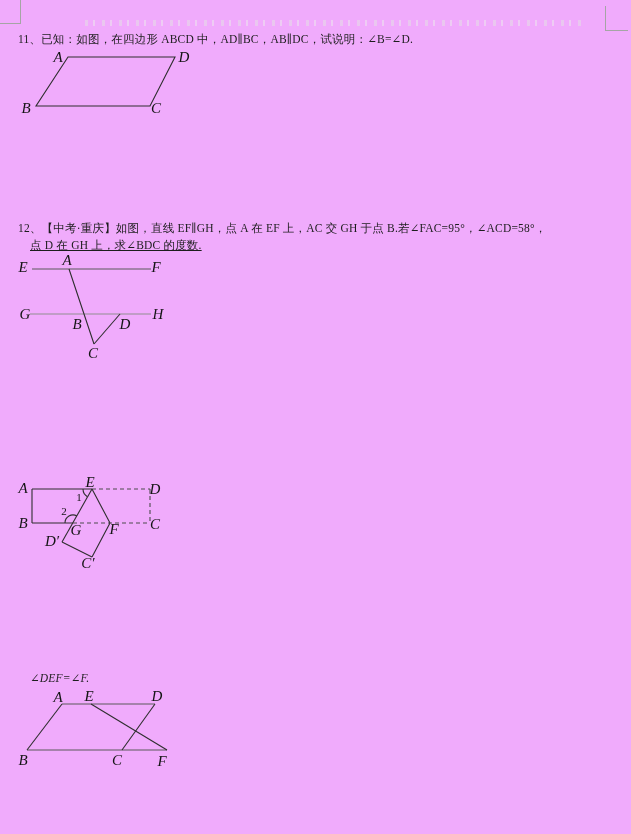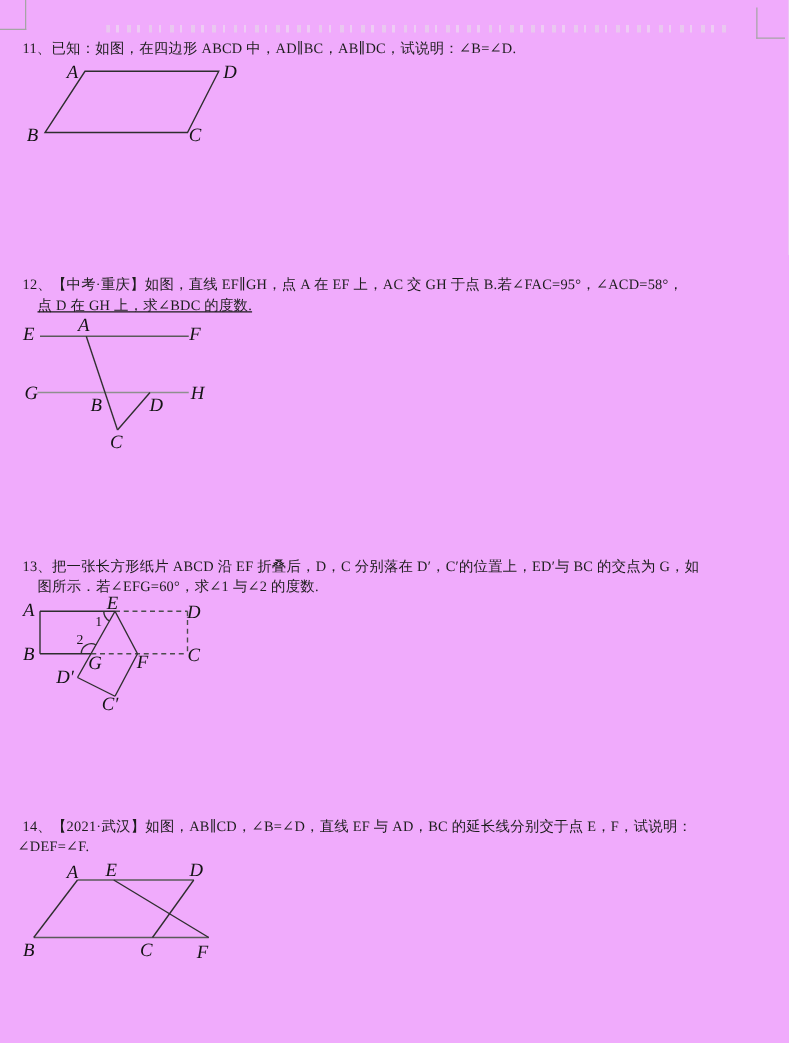--- a/index.html
+++ b/index.html
@@ -65,22 +65,20 @@
     <text x="23" y="272">E</text>
     <text x="67" y="265">A</text>
     <text x="156" y="272">F</text>
     <text x="25" y="319">G</text>
     <text x="158" y="319">H</text>
     <text x="77" y="329">B</text>
     <text x="125" y="329">D</text>
     <text x="93" y="358">C</text>
   </svg>
 
-  <div class="tline" style="left:18px; top:447px;">13、把一张长方形纸片 ABCD 沿 EF 折叠后，D，C 分别落在 D′，C′的位置上，ED′与 BC 的交点为 G，如</div>
-  <div class="tline" style="left:30px; top:463px;">图所示．若∠EFG=60°，求∠1 与∠2 的度数.</div>
 
   <svg style="left:0; top:478px;" width="200" height="100" viewBox="0 478 200 100">
     <path d="M32 489 L32 523"></path>
     <path d="M32 489 L92 489"></path>
     <path class="dash" d="M92 489 L150 489"></path>
     <path class="dash" d="M150 489 L150 523"></path>
     <path d="M32 523 L73 523"></path>
     <path class="dash" d="M73 523 L150 523"></path>
     <path d="M92 489 L110 523"></path>
     <path d="M92 489 L62 542"></path>
@@ -94,22 +92,21 @@
     <text x="23" y="528">B</text>
     <text x="76" y="535">G</text>
     <text x="114" y="534">F</text>
     <text x="155" y="529">C</text>
     <text x="52" y="546">D′</text>
     <text x="88" y="568">C′</text>
     <text class="num" x="79" y="501">1</text>
     <text class="num" x="64" y="515">2</text>
   </svg>
 
-  <div class="tline" style="left:18px; top:655px;">14、【2021·武汉】如图，AB∥CD，∠B=∠D，直线 EF 与 AD，BC 的延长线分别交于点 E，F，试说明：</div>
-  <div class="tline" style="left:14px; top:671px;">∠DEF=∠F.</div>
+  <div class="tline" style="left:30px; top:671px;font-style:italic;">∠DEF=∠F.</div>
 
   <svg style="left:0; top:690px;" width="220" height="82" viewBox="0 690 220 82">
     <path class="md" d="M62 704 L155 704"></path>
     <path class="md" d="M27 750 L167 750"></path>
     <path d="M62 704 L27 750"></path>
     <path d="M155 704 L122 750"></path>
     <path d="M91 704 L167 750"></path>
     <text x="58" y="702">A</text>
     <text x="89" y="701">E</text>
     <text x="157" y="701">D</text>

